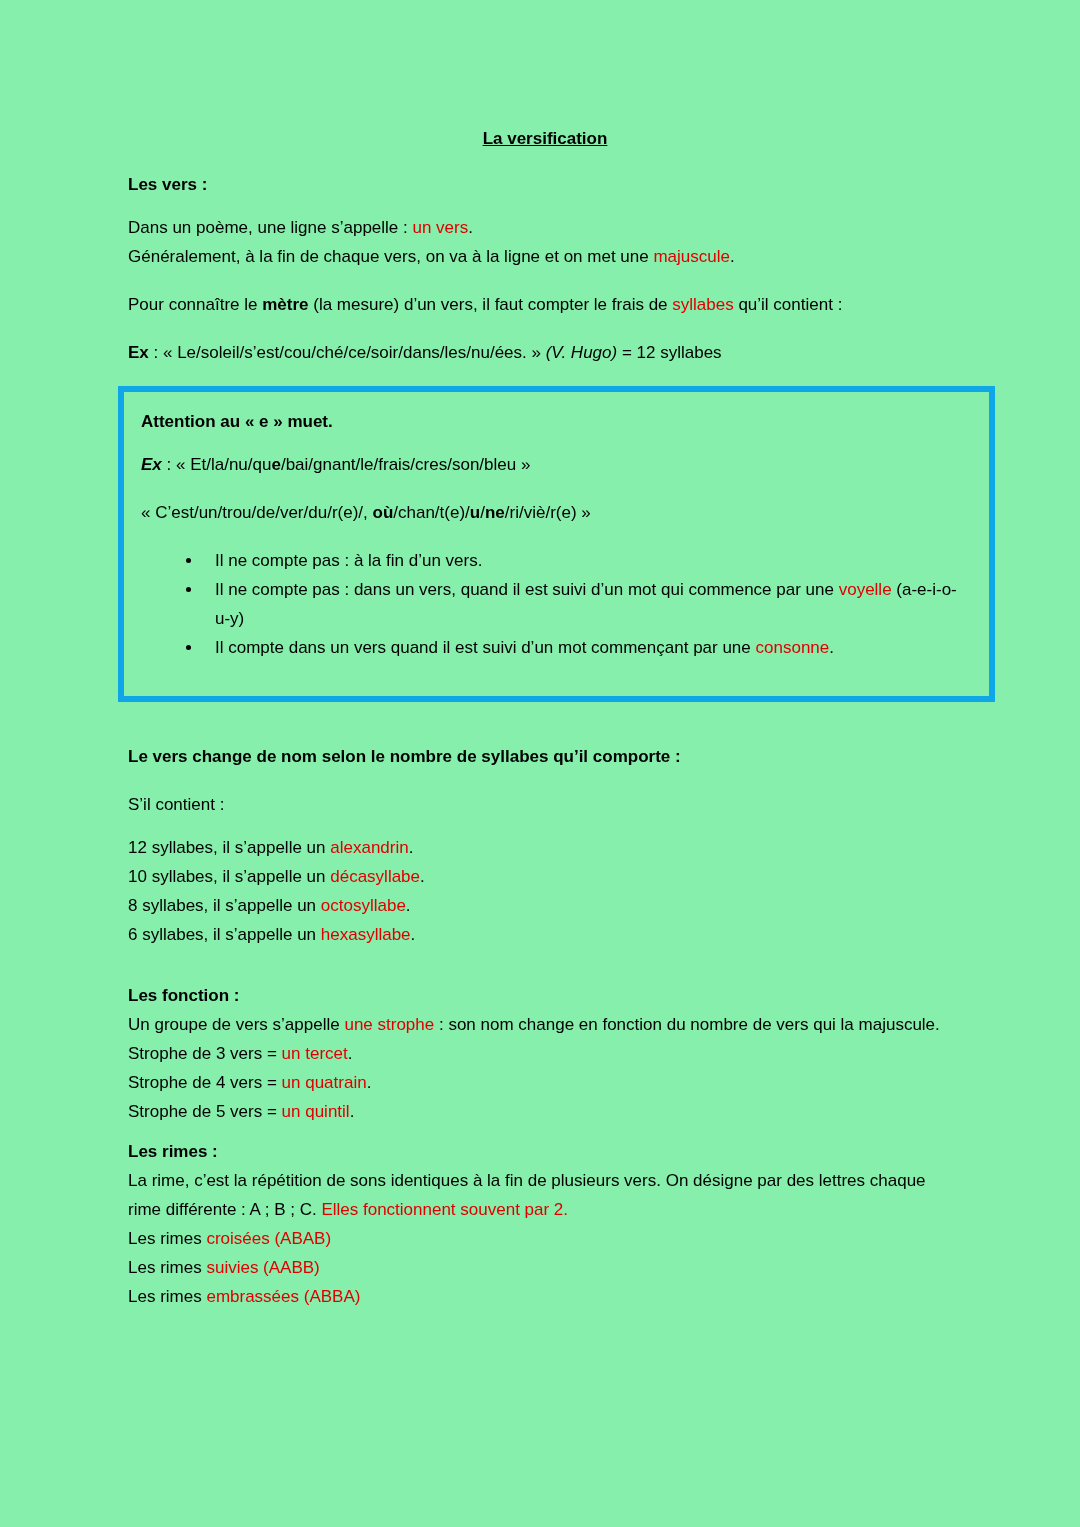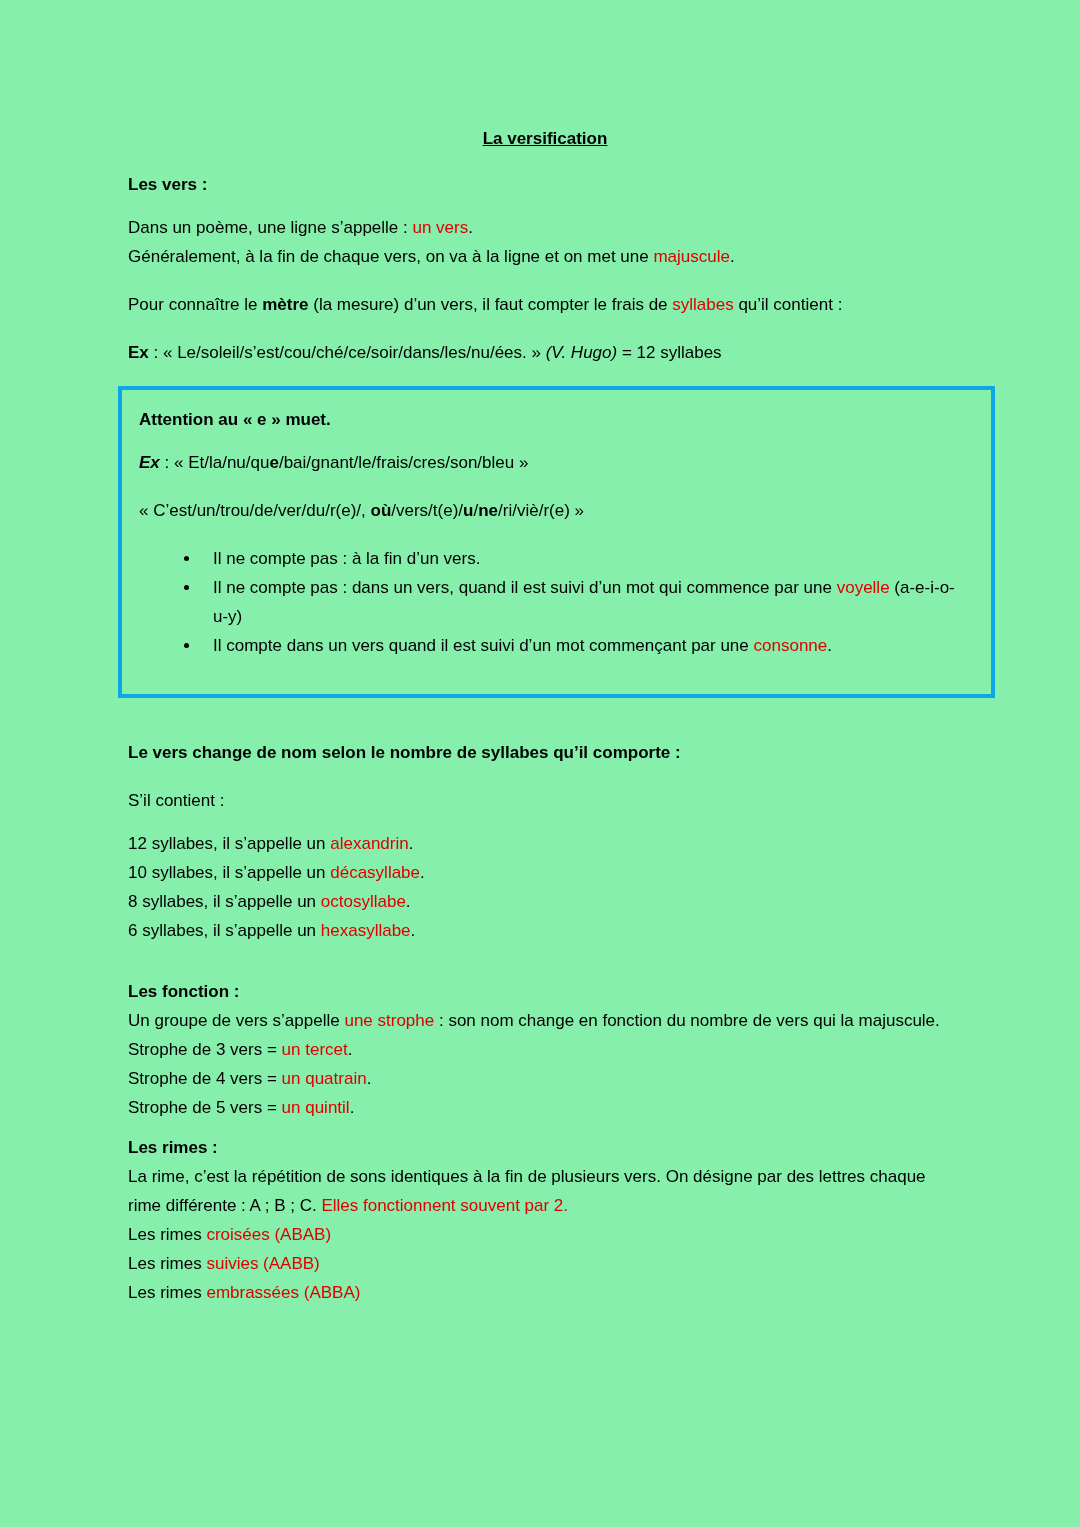--- a/index.html
+++ b/index.html
@@ -27,21 +27,21 @@
   p { margin: 4px 0 19px 0; }
   p.tight { margin: 0; }
   p.mb14 { margin-bottom: 14px; }
   p.mb32 { margin-bottom: 32px; }
   .h { font-weight: bold; }
   .b { font-weight: bold; }
   .i { font-style: italic; }
   .bi { font-weight: bold; font-style: italic; }
   .red { color: var(--red); }
   .box {
-    border: 4px solid #0ea5e9;
+    border: 6px solid #0ea5e9;
     margin: 4px -33px 40px -10px;
     padding: 11px 22px 34px 17px;
   }
   .box .boxhead { margin-bottom: 14px; }
   .box ul { margin: 0; padding-left: 62px; }
   .box li { margin: 0; padding-left: 12px; }
   .block { margin: 0 0 11px 0; }
 </style>
 </head>
 <body>
@@ -66,21 +66,21 @@
   </p>
 
   <div class="box">
     <p class="h boxhead">Attention au « e » muet.</p>
 
     <p>
       <span class="bi">Ex</span><span> : « Et/la/nu/qu</span><span class="b">e</span><span>/bai/gnant/le/frais/cres/son/bleu »</span>
     </p>
 
     <p>
-      <span>« C’est/un/trou/de/ver/du/r(e)/, </span><span class="b">où</span><span>/vers/t(e)/</span><span class="b">u</span><span>/</span><span class="b">ne</span><span>/ri/viè/r(e) »</span>
+      <span>« C’est/un/trou/de/ver/du/r(e)/, </span><span class="b">où</span><span>/chan/t(e)/</span><span class="b">u</span><span>/</span><span class="b">ne</span><span>/ri/viè/r(e) »</span>
     </p>
 
     <ul>
       <li>
         <span>Il ne compte pas : à la fin d’un vers.</span>
       </li>
       <li>
         <span>Il ne compte pas : dans un vers, quand il est suivi d’un mot qui commence par une </span><span class="red">voyelle</span><span> (a-e-i-o-u-y)</span>
       </li>
       <li>

